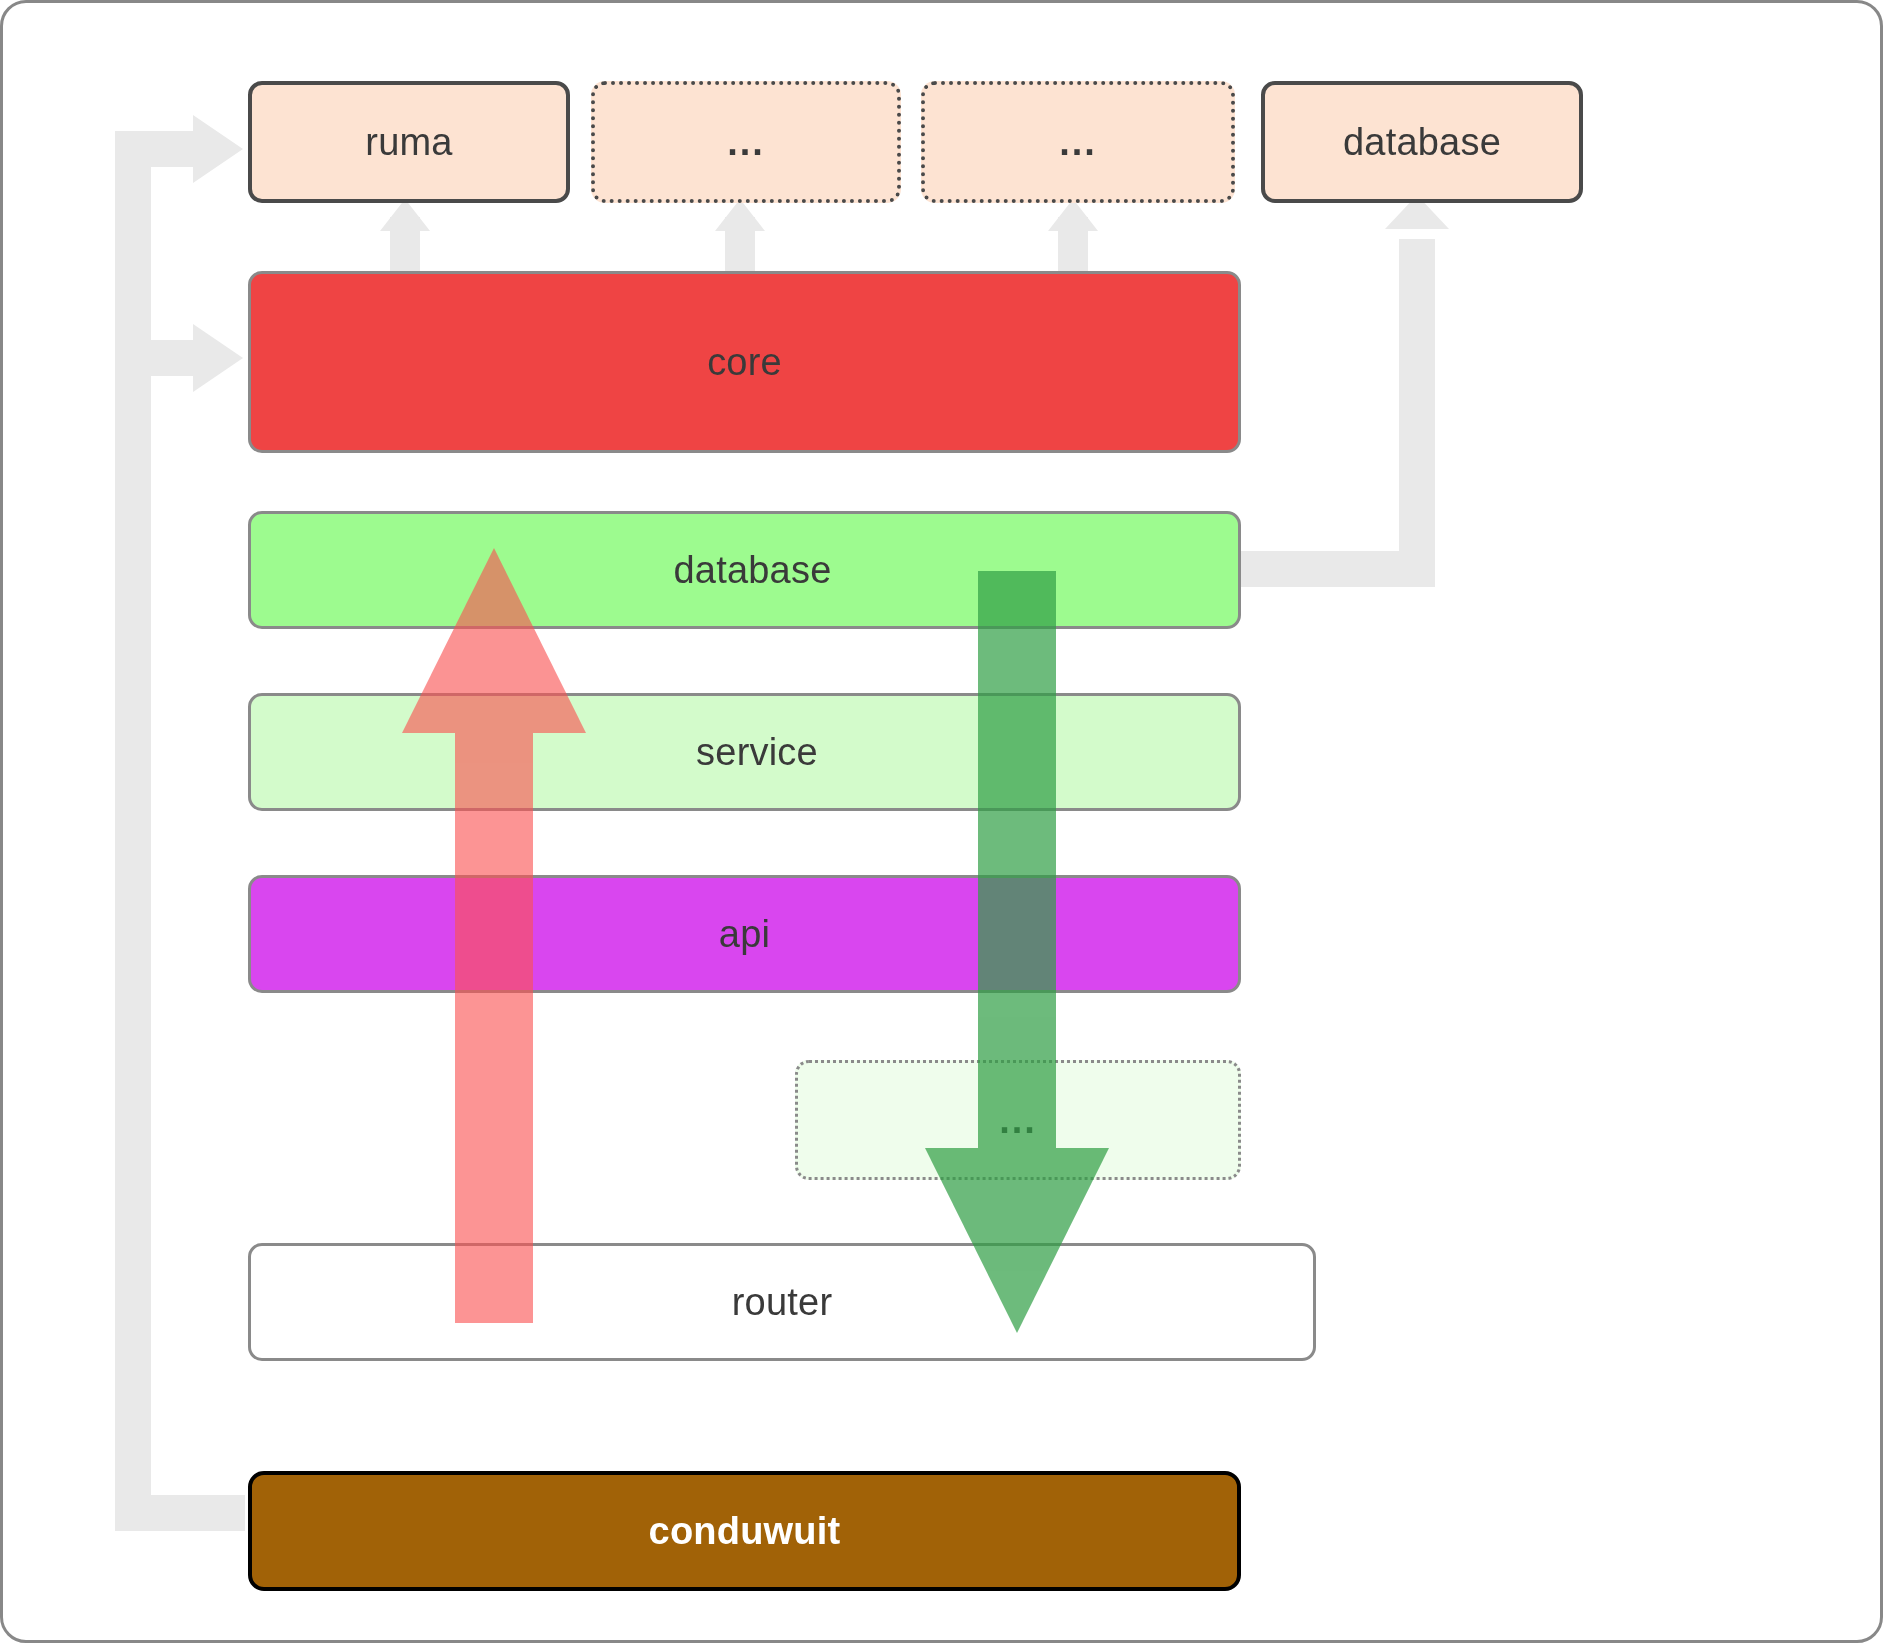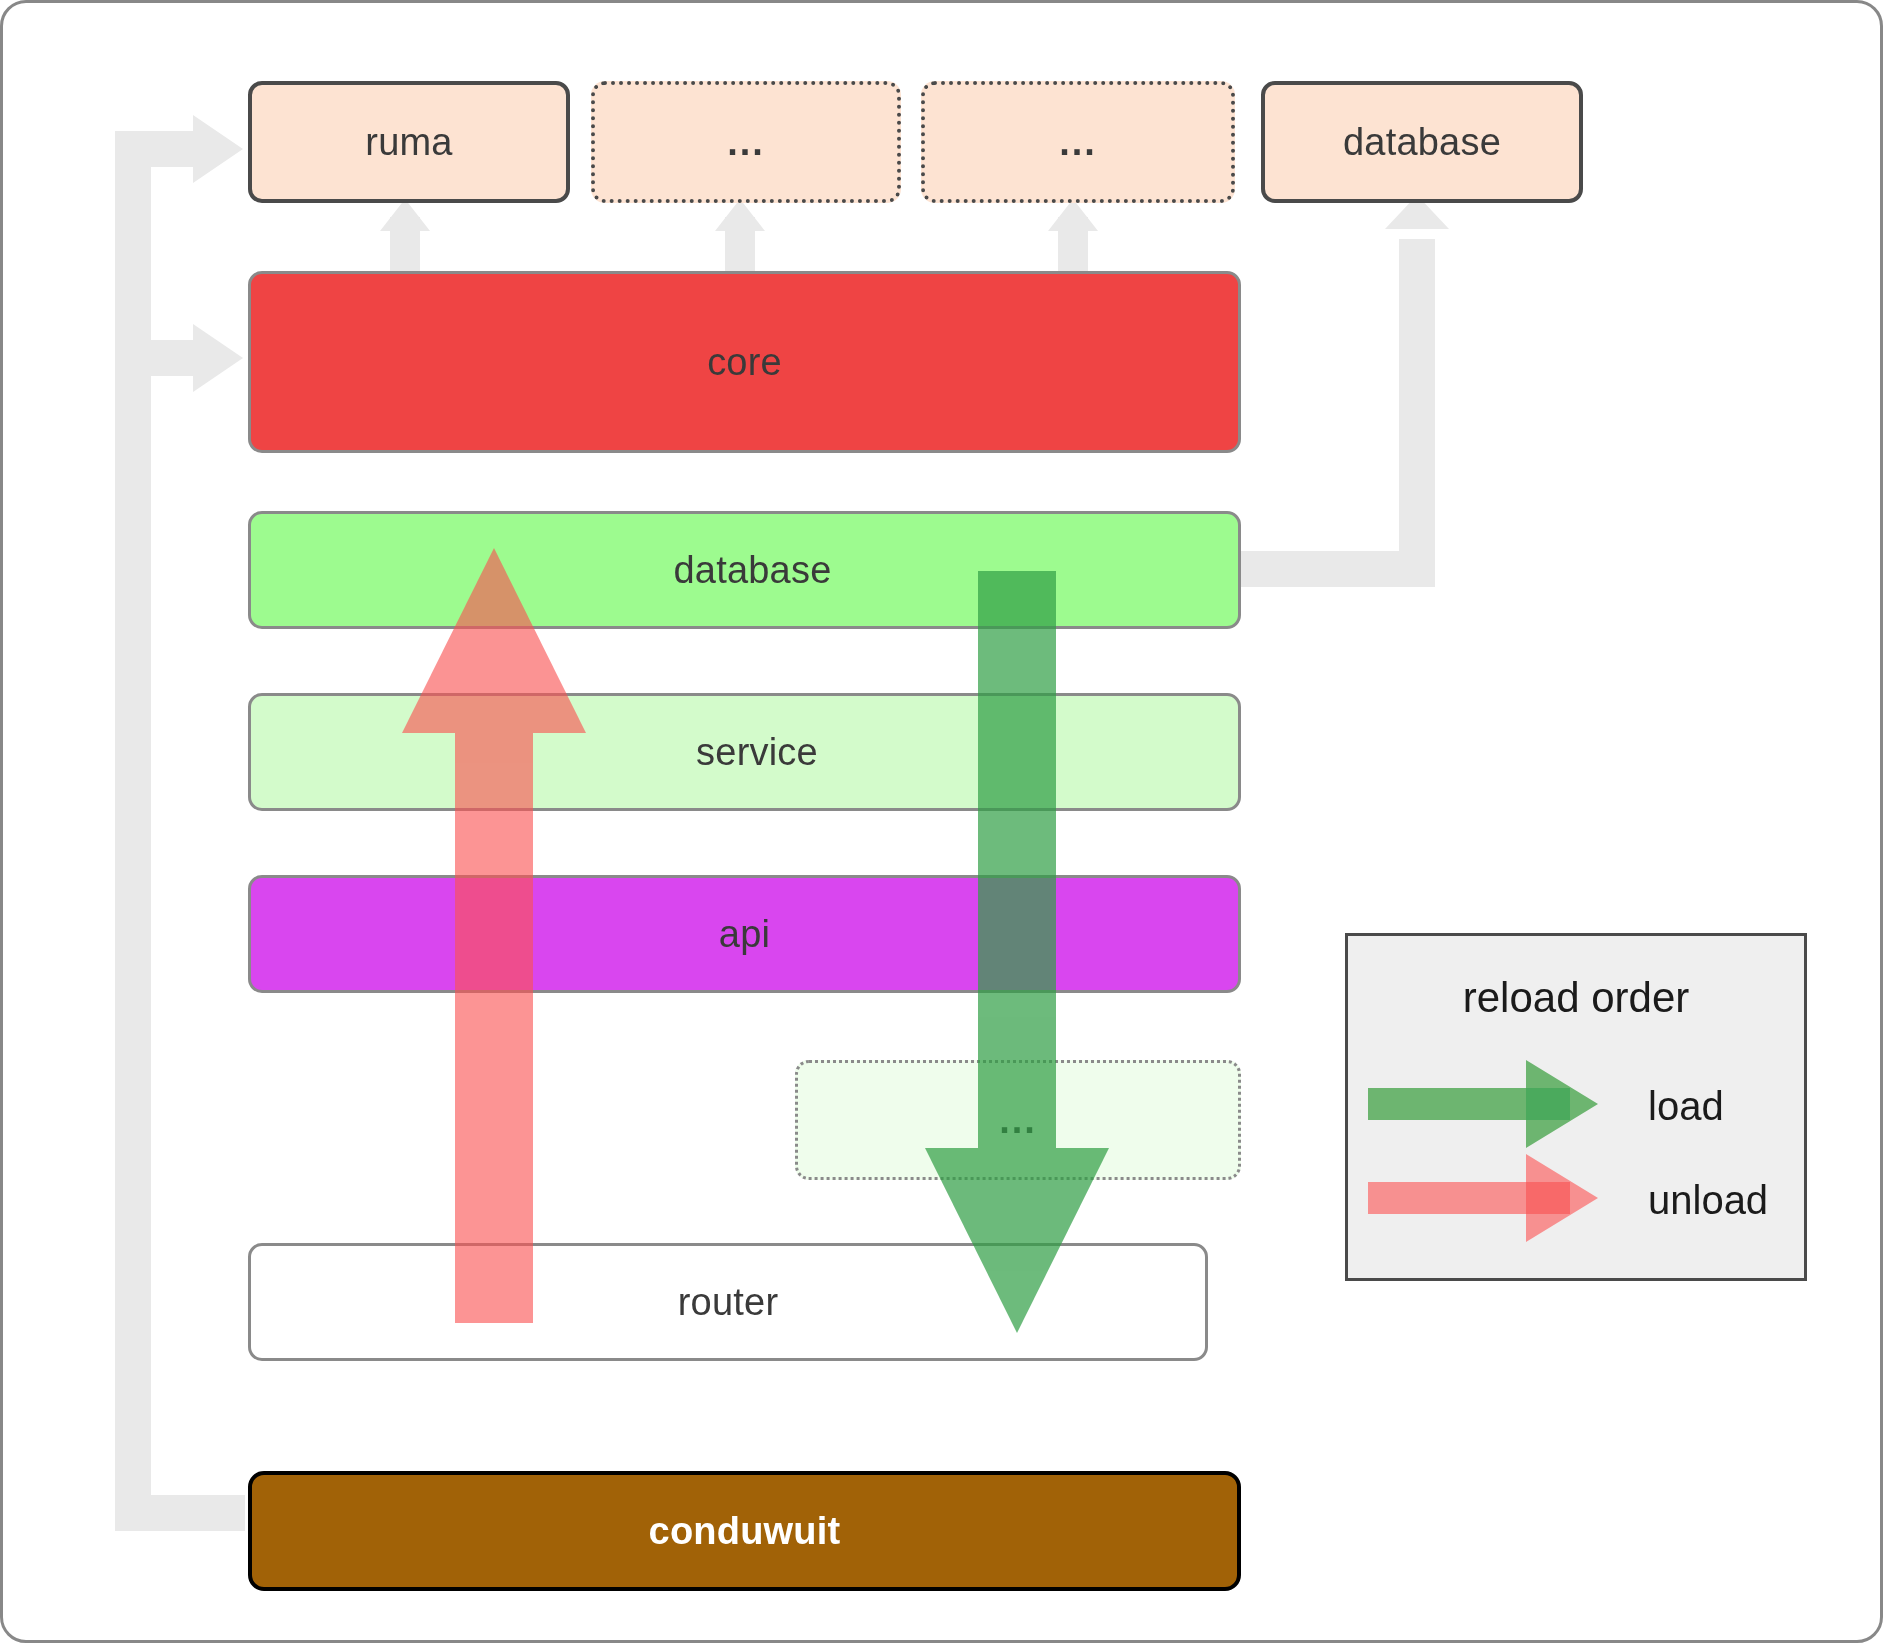--- a/index.html
+++ b/index.html
@@ -175,56 +175,35 @@
 
   <div class="node api-box solid-gray" style="left:245px; top:872px; width:993px; height:118px;">
     <span class="node-label">api</span>
   </div>
 
 
   <div class="node dots-box dotted-gray" style="left:792px; top:1057px; width:446px; height:120px;">
     <span class="node-label ellipsis">...</span>
   </div>
 
-  <div class="node router-box solid-gray" style="left:245px; top:1240px; width:960px; height:118px;">
+  <div class="node router-box solid-gray" style="left:245px; top:1240px; width:1068px; height:118px;">
     <span class="node-label">router</span>
   </div>
 
   <div class="node conduwuit-box" style="left:245px; top:1468px; width:993px; height:120px;">
     <span class="node-label">conduwuit</span>
   </div>
 
   <svg class="svg-layer" viewBox="0 0 1883 1643" xmlns="http://www.w3.org/2000/svg">
 
     <g opacity="0.62">
       <rect x="452" y="640" width="78" height="680" fill="#fa5252"></rect>
       <polygon points="491,545 583,730 399,730" fill="#fa5252"></polygon>
     </g>
 
     <g opacity="0.7">
       <rect x="975" y="568" width="78" height="660" fill="#2f9e44"></rect>
       <polygon points="1014,1330 922,1145 1106,1145" fill="#2f9e44"></polygon>
     </g>
   </svg>
 
-  <div class="legend" style="left:1342px; top:930px; width:462px; height:348px;">
-    <div class="legend-title" style="top:38px;">reload order</div>
-
-    <svg width="462" height="280" style="position:absolute; left:0; top:60px;" viewBox="0 0 462 280" xmlns="http://www.w3.org/2000/svg">
-
-      <g opacity="0.85">
-        <rect x="20" y="92" width="180" height="32" fill="#57ab5a"></rect>
-        <polygon points="250,108 178,64 178,152" fill="#57ab5a"></polygon>
-        <rect x="178" y="92" width="44" height="32" fill="#2f9e44"></rect>
-      </g>
-
-      <g opacity="0.85">
-        <rect x="20" y="186" width="180" height="32" fill="#f98080"></rect>
-        <polygon points="250,202 178,158 178,246" fill="#f98080"></polygon>
-        <rect x="178" y="186" width="44" height="32" fill="#fa5252"></rect>
-      </g>
-    </svg>
-
-    <div class="legend-label" style="left:300px; top:148px;">load</div>
-    <div class="legend-label" style="left:300px; top:242px;">unload</div>
-  </div>
 
 </div>
 
 </body></html>

